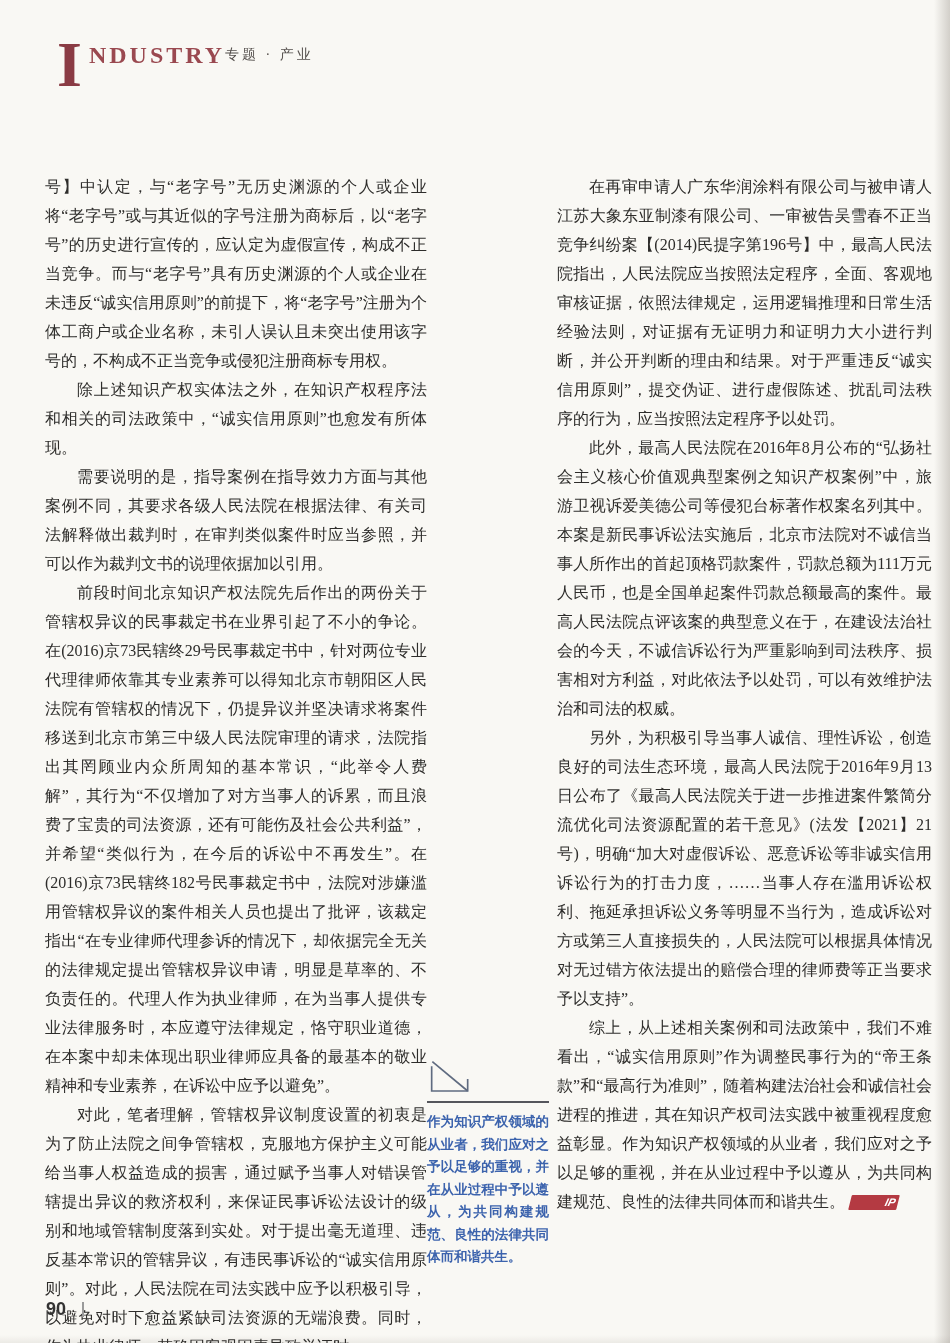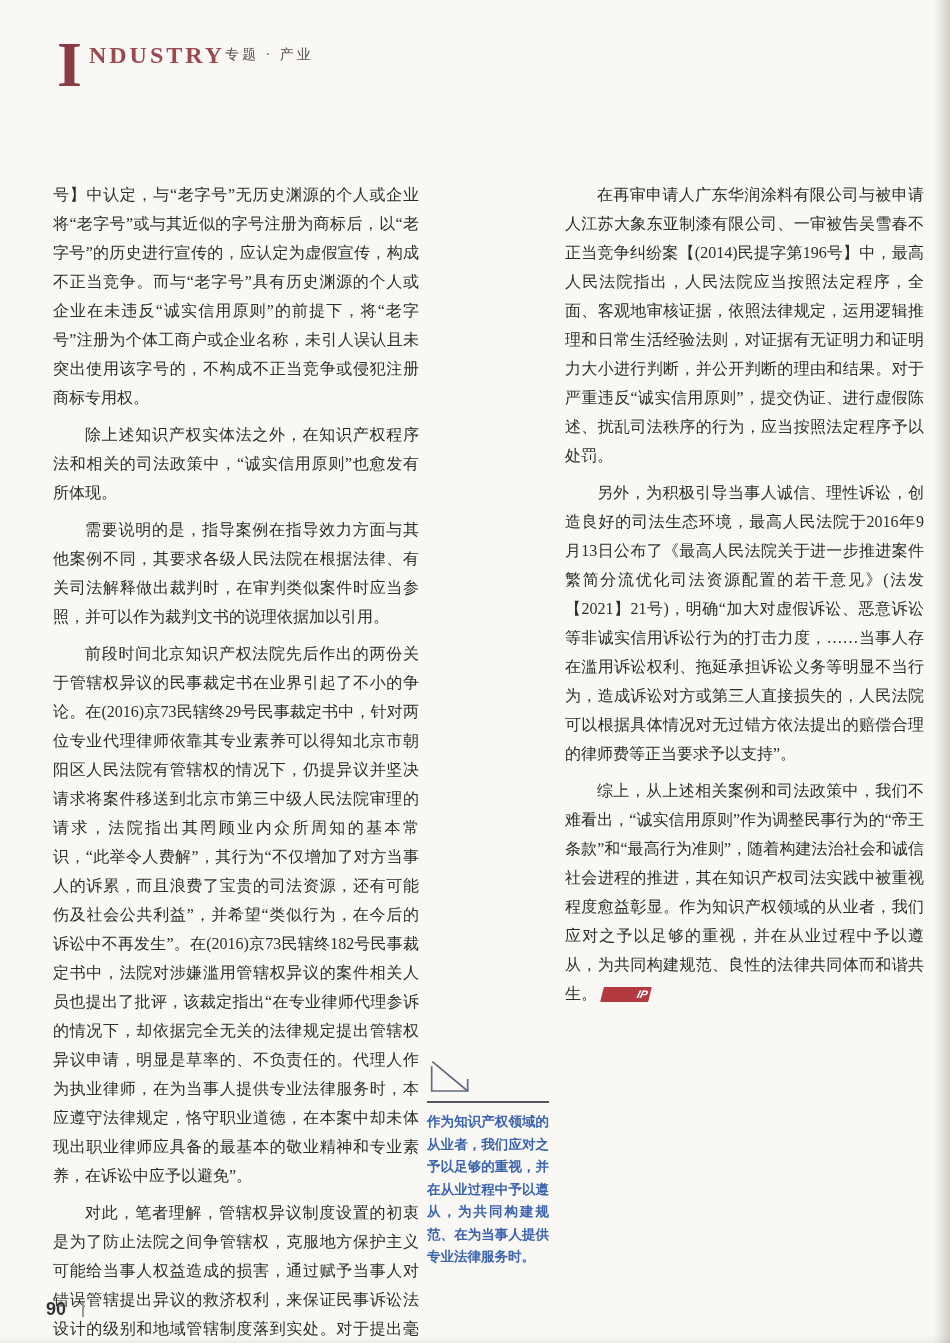--- a/index.html
+++ b/index.html
@@ -27,21 +27,21 @@
   .cap{font-size:64px;line-height:0.9;font-weight:bold;color:#8a3b44;letter-spacing:0;}
   .mast-right{display:flex;flex-direction:row;margin-left:7px;padding-top:7px;}
   .mast-title{font-size:24px;letter-spacing:3px;color:#9a4950;font-weight:bold;line-height:1;}
   .mast-sub{font-size:14px;color:#55504d;letter-spacing:3px;margin-top:3px;
             font-family:"Liberation Serif","DejaVu Serif",serif;}
 
   
   .col{position:absolute;top:172px;text-align:justify;font-size:16px;line-height:29px;}
   .col-left{left:45px;width:382px;}
   .col-right{left:557px;width:375px;}
-  .col p{margin:8px;padding:0;}
+  .col p{margin:0;padding:0;}
   .col p.indent{text-indent:2em;}
 
   
   .callout{position:absolute;left:427px;top:1060px;width:122px;}
   .callout-icon{display:block;margin-left:2px;}
   .callout-rule{border-top:2px solid #55565c;margin-top:7px;margin-bottom:8px;}
   .callout-text{
     margin:0;font-family:"Liberation Sans","DejaVu Sans",sans-serif;
     font-weight:bold;color:#3c63ad;font-size:13.5px;line-height:22.5px;
     text-align:justify;
@@ -86,25 +86,26 @@
       <p class="indent">前段时间北京知识产权法院先后作出的两份关于管辖权异议的民事裁定书在业界引起了不小的争论。在(2016)京73民辖终29号民事裁定书中，针对两位专业代理律师依靠其专业素养可以得知北京市朝阳区人民法院有管辖权的情况下，仍提异议并坚决请求将案件移送到北京市第三中级人民法院审理的请求，法院指出其罔顾业内众所周知的基本常识，“此举令人费解”，其行为“不仅增加了对方当事人的诉累，而且浪费了宝贵的司法资源，还有可能伤及社会公共利益”，并希望“类似行为，在今后的诉讼中不再发生”。在(2016)京73民辖终182号民事裁定书中，法院对涉嫌滥用管辖权异议的案件相关人员也提出了批评，该裁定指出“在专业律师代理参诉的情况下，却依据完全无关的法律规定提出管辖权异议申请，明显是草率的、不负责任的。代理人作为执业律师，在为当事人提供专业法律服务时，本应遵守法律规定，恪守职业道德，在本案中却未体现出职业律师应具备的最基本的敬业精神和专业素养，在诉讼中应予以避免”。</p>
       <p class="indent">对此，笔者理解，管辖权异议制度设置的初衷是为了防止法院之间争管辖权，克服地方保护主义可能给当事人权益造成的损害，通过赋予当事人对错误管辖提出异议的救济权利，来保证民事诉讼法设计的级别和地域管辖制度落到实处。对于提出毫无道理、违反基本常识的管辖异议，有违民事诉讼的“诚实信用原则”。对此，人民法院在司法实践中应予以积极引导，以避免对时下愈益紧缺司法资源的无端浪费。同时，作为执业律师，若确因客观因素导致举证时</p>
     </section>
 
     <aside class="callout">
       <svg class="callout-icon" width="42" height="34" viewBox="0 0 126 100" fill="none">
         <path d="M8 18 L8 92 L116 92 L116 56" stroke="#5f6b80" stroke-width="5"></path>
         <path d="M10 4 L116 92" stroke="#5f6b80" stroke-width="5"></path>
       </svg>
       <div class="callout-rule"></div>
-      <p class="callout-text">作为知识产权领域的从业者，我们应对之予以足够的重视，并在从业过程中予以遵从，为共同构建规范、在为当事人提供专业法律服务时。</p>
+      <p class="callout-text">作为知识产权领域的从业者，我们应对之予以足够的重视，并在从业过程中予以遵从，为共同构建规范、良性的法律共同体而和谐共生。</p>
     </aside>
 
     <section class="col col-right">
       <p class="indent">在再审申请人广东华润涂料有限公司与被申请人江苏大象东亚制漆有限公司、一审被告吴雪春不正当竞争纠纷案【(2014)民提字第196号】中，最高人民法院指出，人民法院应当按照法定程序，全面、客观地审核证据，依照法律规定，运用逻辑推理和日常生活经验法则，对证据有无证明力和证明力大小进行判断，并公开判断的理由和结果。对于严重违反“诚实信用原则”，提交伪证、进行虚假陈述、扰乱司法秩序的行为，应当按照法定程序予以处罚。</p>
+      <p class="indent">此外，最高人民法院在2016年8月公布的“弘扬社会主义核心价值观典型案例之知识产权案例”中，旅游卫视诉爱美德公司等侵犯台标著作权案名列其中。本案是新民事诉讼法实施后，北京市法院对不诚信当事人所作出的首起顶格罚款案件，罚款总额为111万元人民币，也是全国单起案件罚款总额最高的案件。最高人民法院点评该案的典型意义在于，在建设法治社会的今天，不诚信诉讼行为严重影响到司法秩序、损害相对方利益，对此依法予以处罚，可以有效维护法治和司法的权威。</p>
       <p class="indent">另外，为积极引导当事人诚信、理性诉讼，创造良好的司法生态环境，最高人民法院于2016年9月13日公布了《最高人民法院关于进一步推进案件繁简分流优化司法资源配置的若干意见》(法发【2021】21号)，明确“加大对虚假诉讼、恶意诉讼等非诚实信用诉讼行为的打击力度，……当事人存在滥用诉讼权利、拖延承担诉讼义务等明显不当行为，造成诉讼对方或第三人直接损失的，人民法院可以根据具体情况对无过错方依法提出的赔偿合理的律师费等正当要求予以支持”。</p>
       <p class="indent"><span>综上，从上述相关案例和司法政策中，我们不难看出，“诚实信用原则”作为调整民事行为的“帝王条款”和“最高行为准则”，随着构建法治社会和诚信社会进程的推进，其在知识产权司法实践中被重视程度愈益彰显。作为知识产权领域的从业者，我们应对之予以足够的重视，并在从业过程中予以遵从，为共同构建规范、良性的法律共同体而和谐共生。</span><span class="ip-mark">IP</span></p>
     </section>
 
   </main>
 
   <footer class="pagefoot">
     <span class="pagenum">90</span>
     <span class="footer-bar"></span>
   </footer>

